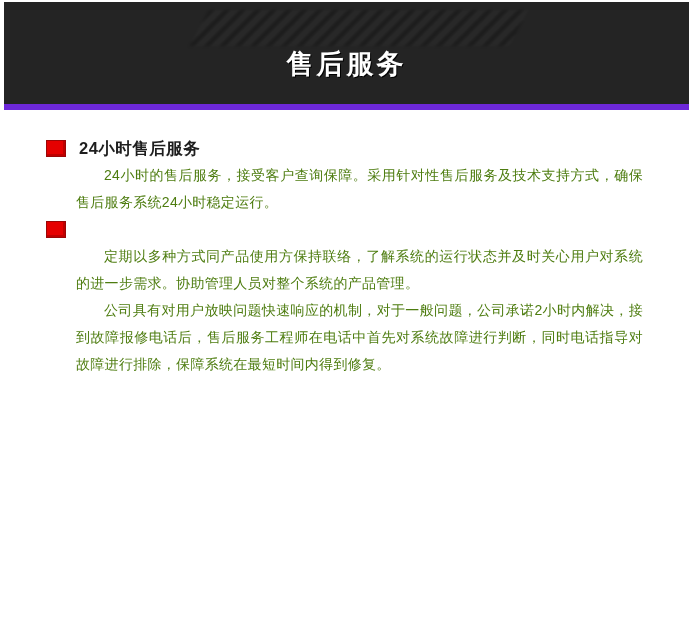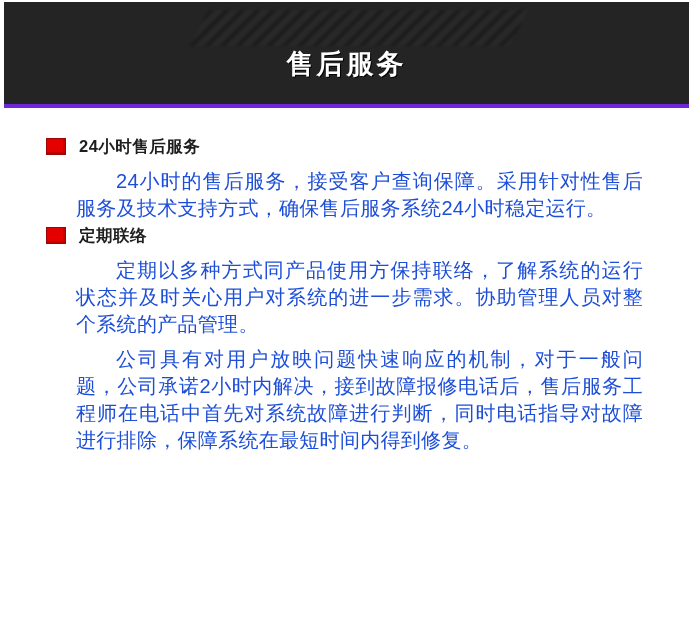--- a/index.html
+++ b/index.html
@@ -14,21 +14,21 @@
     height: 640px;
     background: #ffffff;
     overflow: hidden;
   }
   
   .banner {
     position: relative;
     margin: 2px 2px 0 4px;
     height: 102px;
     background: #242424;
-    border-bottom: 4px solid #6d28d9;
+    border-bottom: 6px solid #6d28d9;
     overflow: hidden;
   }
   .banner-title {
     position: absolute;
     left: 0;
     right: 0;
     top: 44px;
     text-align: center;
     color: #ffffff;
     font-size: 27px;
@@ -70,24 +70,24 @@
     box-shadow: inset -2px -2px 0 rgba(120,0,0,0.35);
     margin-right: 13px;
   }
   .heading-text {
     font-size: 16.5px;
     font-weight: bold;
     color: #1e1e1e;
     letter-spacing: 0.5px;
   }
   .para {
-    margin: 8px 0 0 30px;
-    font-size: 20px;
+    margin: 0 0 0 30px;
+    font-size: 14px;
     line-height: 27px;
-    color: #1d4ed8;
+    color: #4d7c0f;
     text-align: justify;
     text-indent: 2em;
     letter-spacing: 0.3px;
   }
 </style>
 </head>
 <body>
 
 <div class="page">
 
@@ -102,21 +102,20 @@
       <div class="section-heading">
         <span class="bullet"></span>
         <span class="heading-text">24小时售后服务</span>
       </div>
       <p class="para">24小时的售后服务，接受客户查询保障。采用针对性售后服务及技术支持方式，确保售后服务系统24小时稳定运行。</p>
     </div>
 
     <div class="section">
       <div class="section-heading">
         <span class="bullet"></span>
-        <span class="heading-text">定期联络</span>
       </div>
       <p class="para">定期以多种方式同产品使用方保持联络，了解系统的运行状态并及时关心用户对系统的进一步需求。协助管理人员对整个系统的产品管理。</p>
     </div>
 
     <div class="section">
       <p class="para">公司具有对用户放映问题快速响应的机制，对于一般问题，公司承诺2小时内解决，接到故障报修电话后，售后服务工程师在电话中首先对系统故障进行判断，同时电话指导对故障进行排除，保障系统在最短时间内得到修复。</p>
     </div>
 
 
   </div>

